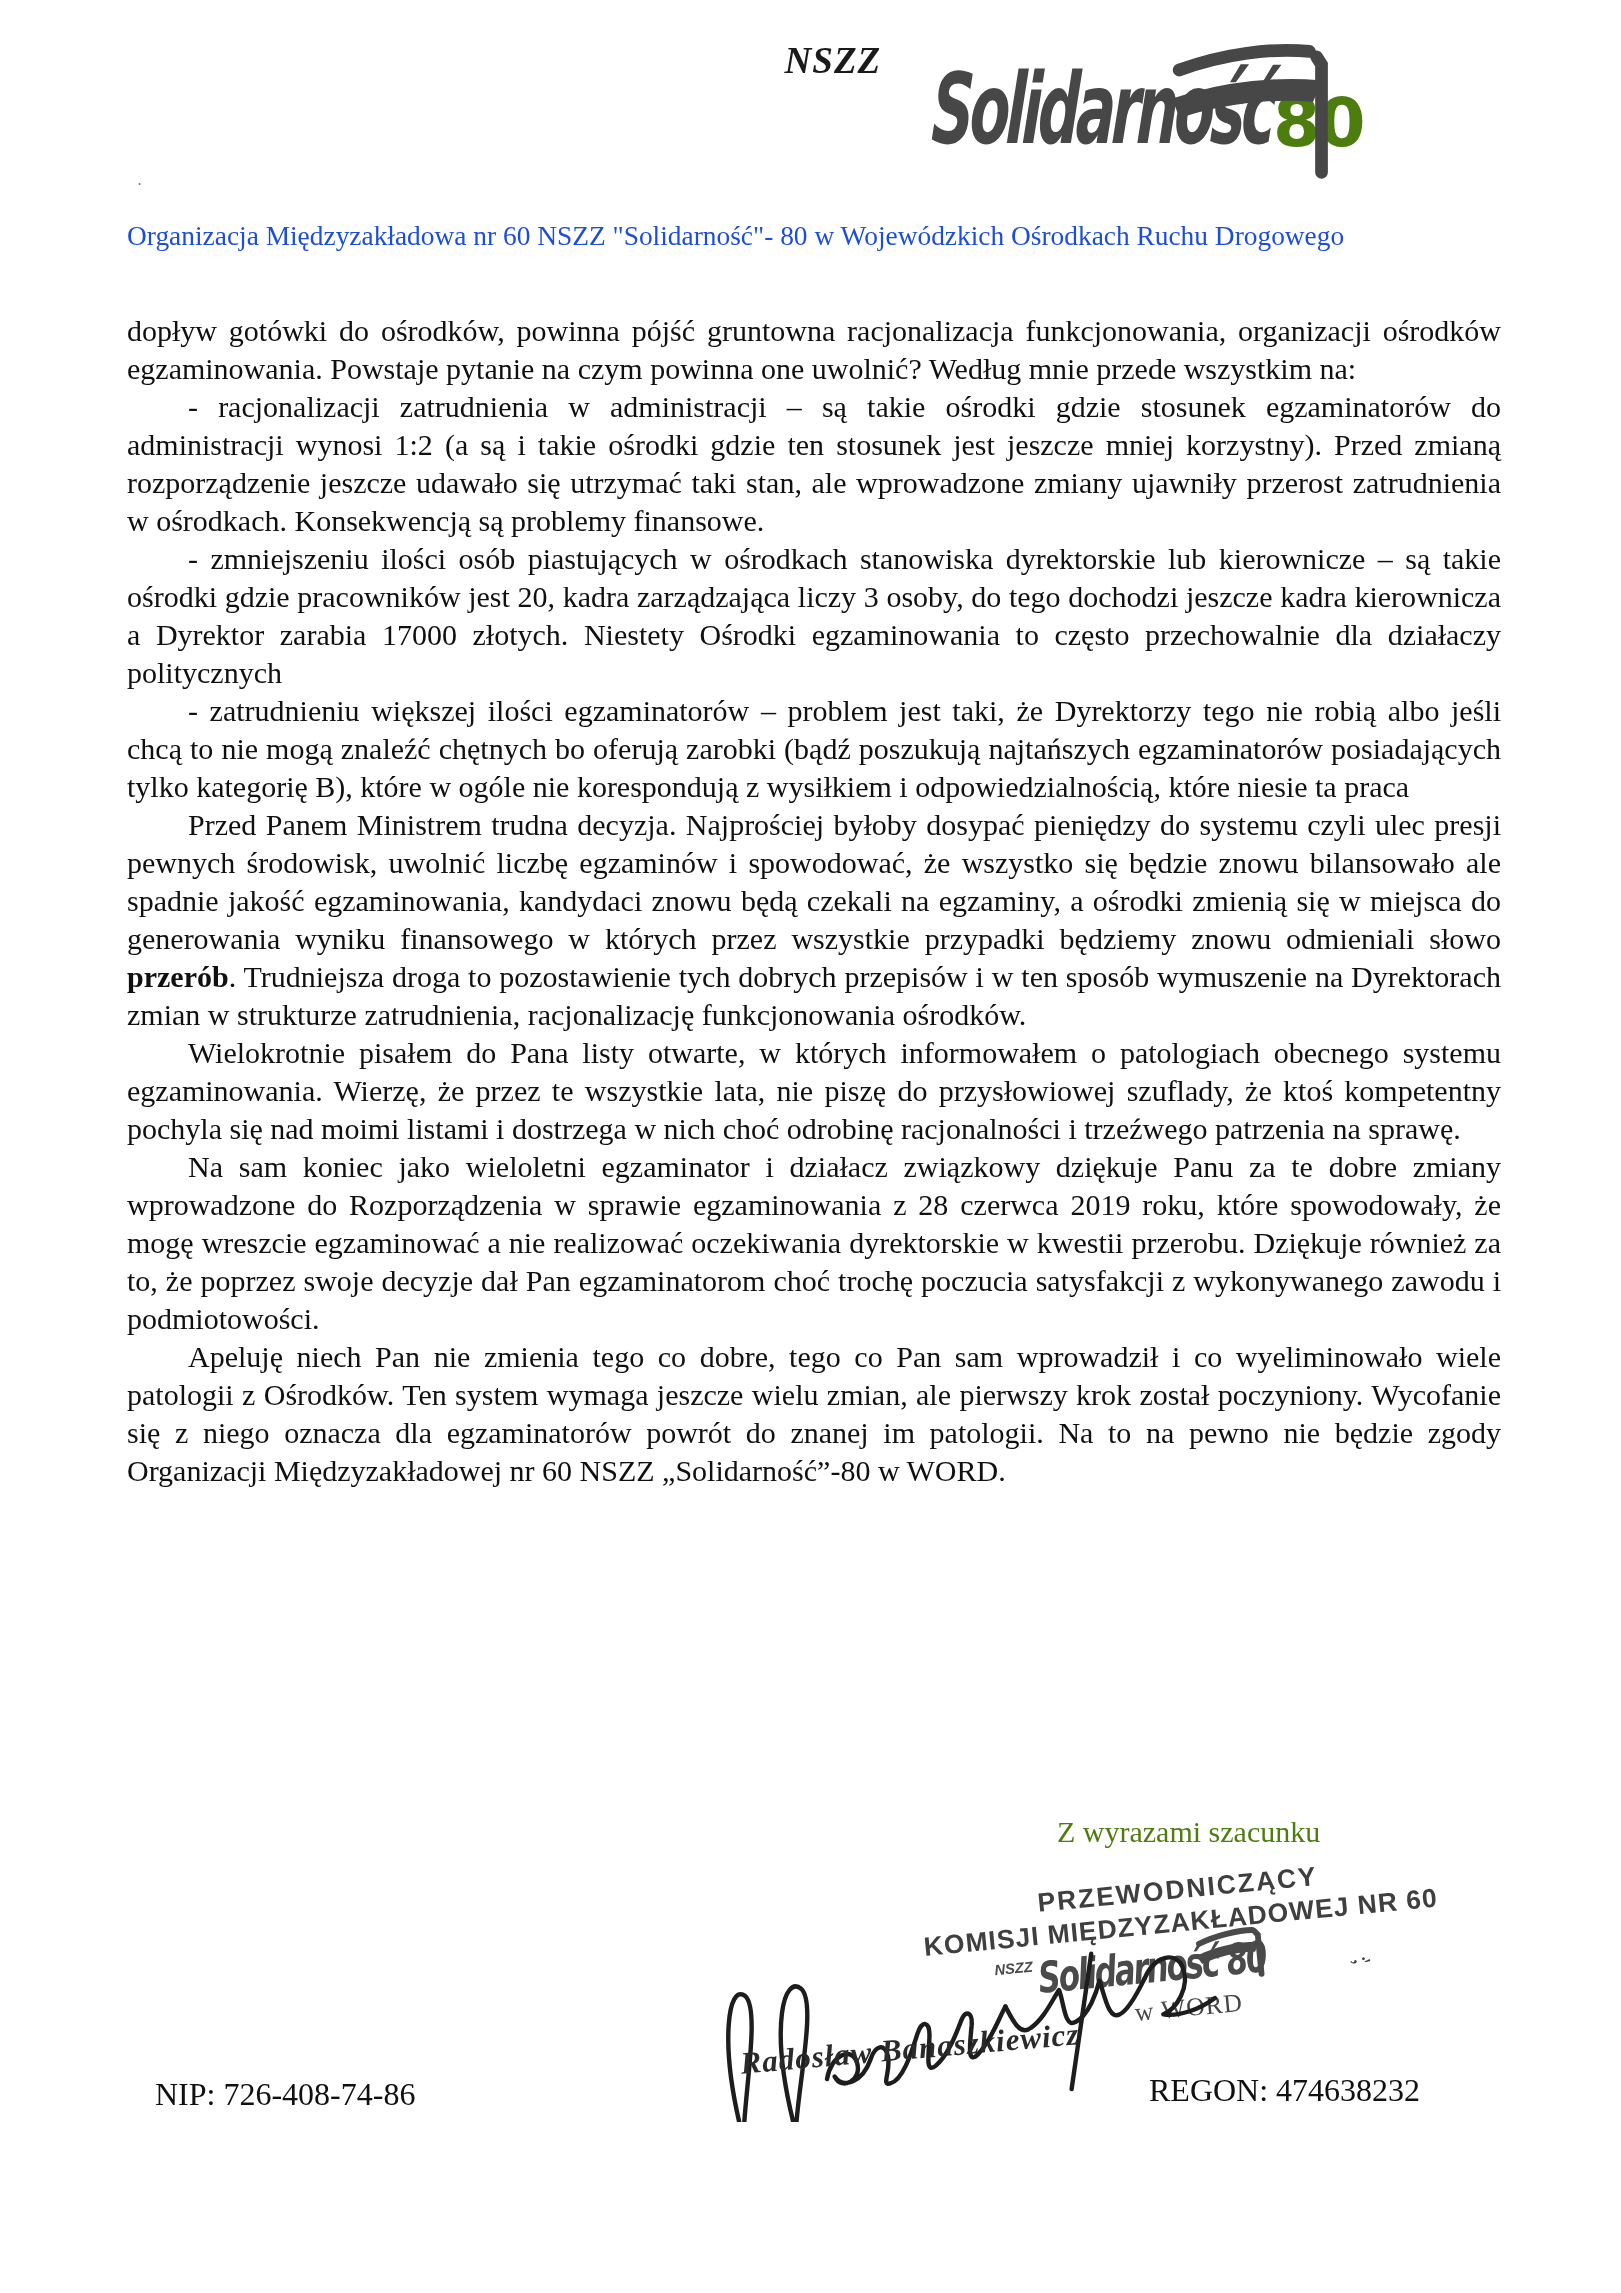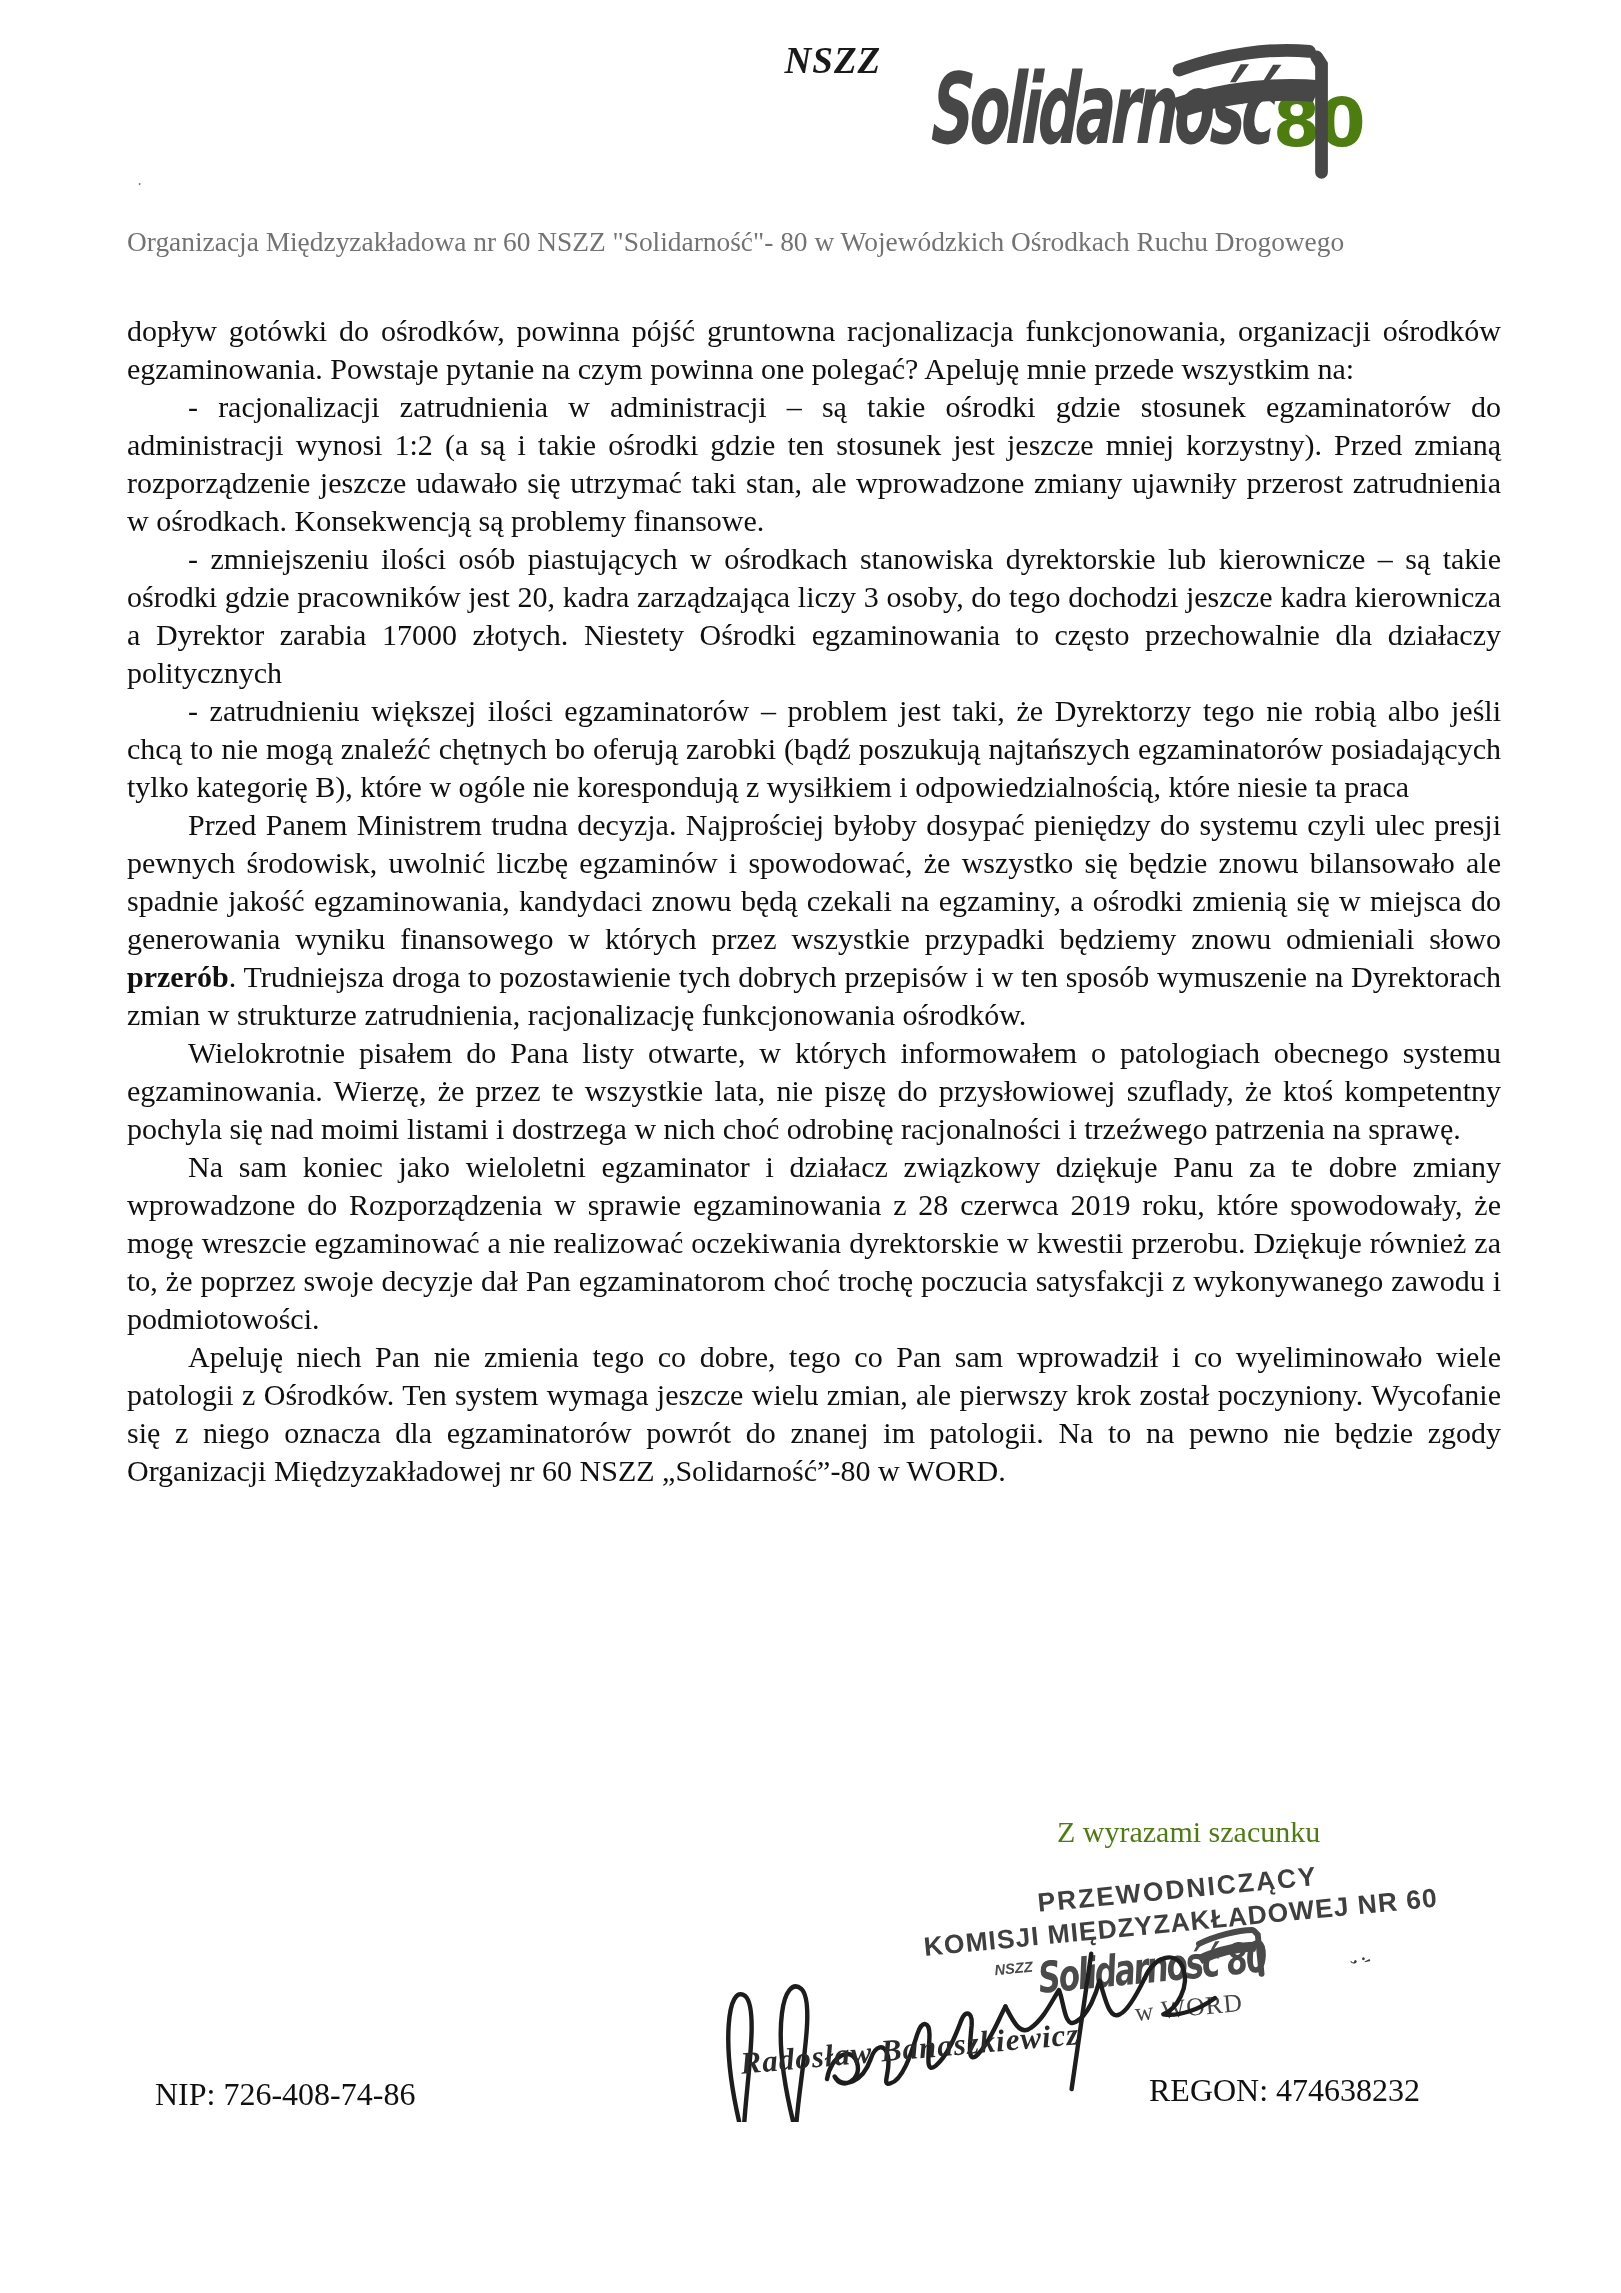--- a/index.html
+++ b/index.html
@@ -36,21 +36,21 @@
     position:absolute;left:508px;top:51px;
     font-family:"DejaVu Sans","Liberation Sans",sans-serif;
     font-weight:900;font-size:68px;line-height:90px;
     color:#4d7c0f;letter-spacing:-2px;
   }
   .logo-flag{position:absolute;left:400px;top:7.8px;}
 
   
   .org-lines{
     position:absolute;left:127px;top:218px;width:1392px;
-    font-size:27.4px;line-height:36px;color:#737373;margin-top:6px;
+    font-size:27.4px;line-height:36px;color:#1d4ed8;
   }
 
   
   .body-text{
     position:absolute;left:127px;top:312px;width:1374px;
     font-size:30px;line-height:38px;
     text-align:justify;color:#101010;
   }
   .body-text p{margin:0;padding:0;}
   .body-text p.indent{text-indent:61px;}
@@ -126,21 +126,21 @@
         <path d="M155 22 L 160 30 L 160 140" stroke-width="13"></path>
       </g>
     </svg>
   </div>
 
   <div class="org-lines">
     <div>Organizacja Międzyzakładowa nr 60 NSZZ "Solidarność"- 80 w Wojewódzkich Ośrodkach Ruchu Drogowego</div>
   </div>
 
   <div class="body-text" id="body-text">
-      <p><span>dopływ gotówki do ośrodków,  powinna pójść gruntowna racjonalizacja funkcjonowania, organizacji ośrodków egzaminowania. Powstaje pytanie na czym powinna one polegać? Apeluję mnie przede wszystkim na:</span></p>
+      <p><span>dopływ gotówki do ośrodków,  powinna pójść gruntowna racjonalizacja funkcjonowania, organizacji ośrodków egzaminowania. Powstaje pytanie na czym powinna one uwolnić? Według mnie przede wszystkim na:</span></p>
       <p class="indent"><span>- racjonalizacji zatrudnienia w administracji – są takie ośrodki gdzie stosunek egzaminatorów do administracji wynosi 1:2 (a są i takie ośrodki gdzie ten stosunek jest jeszcze mniej korzystny). Przed zmianą rozporządzenie jeszcze udawało się utrzymać taki stan, ale wprowadzone zmiany ujawniły przerost zatrudnienia w ośrodkach. Konsekwencją są problemy finansowe.</span></p>
       <p class="indent"><span>- zmniejszeniu ilości osób piastujących w ośrodkach stanowiska dyrektorskie lub kierownicze – są takie ośrodki gdzie pracowników jest 20, kadra zarządzająca liczy 3 osoby, do tego dochodzi jeszcze kadra kierownicza a Dyrektor zarabia 17000 złotych. Niestety Ośrodki egzaminowania to często przechowalnie dla działaczy politycznych</span></p>
       <p class="indent"><span>- zatrudnieniu większej ilości egzaminatorów – problem jest taki, że Dyrektorzy tego nie robią albo jeśli chcą to nie mogą znaleźć chętnych bo oferują zarobki (bądź poszukują najtańszych egzaminatorów posiadających tylko kategorię B), które w ogóle nie korespondują z wysiłkiem i odpowiedzialnością, które niesie ta praca</span></p>
       <p class="indent"><span>Przed Panem Ministrem trudna decyzja. Najprościej byłoby dosypać pieniędzy do systemu czyli ulec presji pewnych środowisk, uwolnić liczbę egzaminów i spowodować, że wszystko się będzie znowu bilansowało ale spadnie jakość egzaminowania, kandydaci znowu będą czekali na egzaminy, a ośrodki zmienią się w miejsca do generowania wyniku finansowego w których przez wszystkie przypadki będziemy znowu odmieniali słowo </span><b>przerób</b><span>. Trudniejsza droga to pozostawienie tych dobrych przepisów i w ten sposób wymuszenie na Dyrektorach zmian w strukturze zatrudnienia, racjonalizację funkcjonowania ośrodków.</span></p>
       <p class="indent"><span>Wielokrotnie pisałem do Pana listy otwarte, w których informowałem o patologiach obecnego systemu egzaminowania. Wierzę, że przez te wszystkie lata, nie piszę do przysłowiowej szuflady, że ktoś kompetentny pochyla się nad moimi listami i dostrzega w nich choć odrobinę racjonalności i trzeźwego patrzenia na sprawę.</span></p>
       <p class="indent"><span>Na sam koniec jako wieloletni egzaminator i działacz związkowy dziękuje Panu za te dobre zmiany wprowadzone do Rozporządzenia w sprawie egzaminowania z 28 czerwca 2019 roku, które spowodowały, że mogę wreszcie egzaminować a nie realizować oczekiwania dyrektorskie w kwestii przerobu. Dziękuje również za to, że poprzez swoje decyzje dał Pan egzaminatorom choć trochę poczucia satysfakcji z wykonywanego zawodu i podmiotowości.</span></p>
       <p class="indent"><span>Apeluję niech Pan nie zmienia tego co dobre, tego co Pan sam wprowadził i co wyeliminowało wiele patologii z Ośrodków. Ten system wymaga jeszcze wielu zmian, ale pierwszy krok został poczyniony. Wycofanie się z niego oznacza dla egzaminatorów powrót do znanej im patologii. Na to na pewno nie będzie zgody Organizacji Międzyzakładowej nr 60 NSZZ „Solidarność”-80 w WORD.</span></p>
     </div>
 
   <div class="salutation">Z wyrazami szacunku</div>

